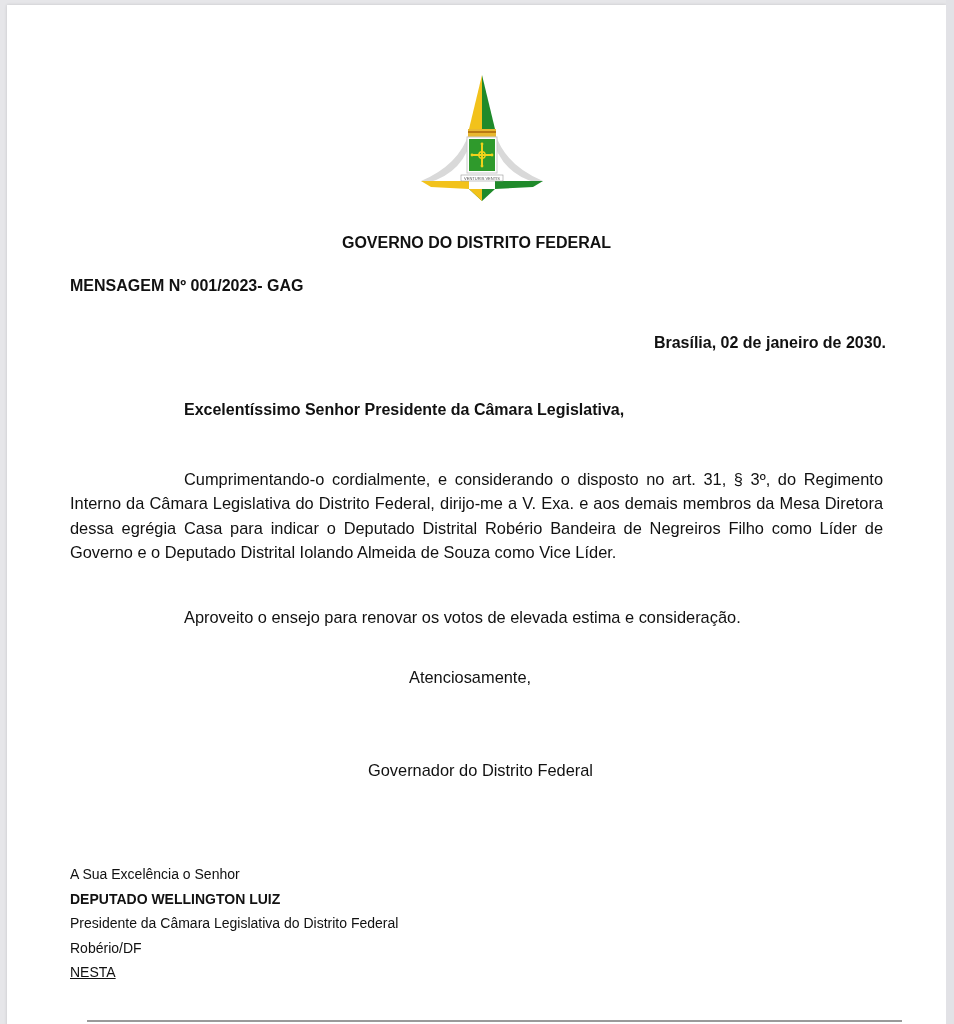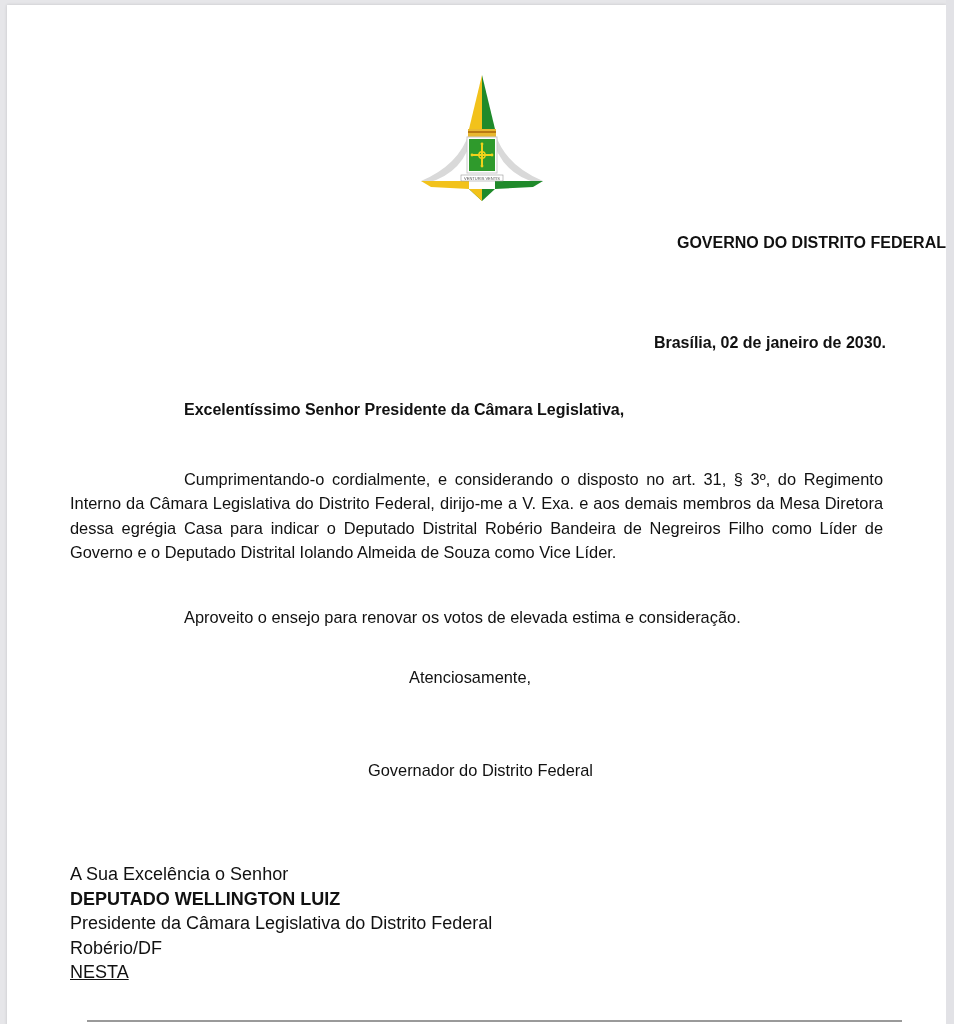--- a/index.html
+++ b/index.html
@@ -11,34 +11,34 @@
     position: relative;
   }
   .page {
     position: absolute; left: 7px; top: 5px; width: 939px; height: 1030px;
     background: #ffffff;
     box-shadow: 0 0 3px rgba(0,0,0,0.15);
   }
   .emblem { position: absolute; left: 412px; top: 68px; width: 126px; height: 130px; }
   .t { position: absolute; font-size: 16px; line-height: 20px; white-space: nowrap; }
   .b { font-weight: bold; }
-  .title { left: 0; width: 939px; text-align: right; top: 228px; box-sizing: border-box; }
+  .title { left: 0; width: 939px; text-align: center; top: 228px; box-sizing: border-box; }
   .msg { left: 63px; top: 271px; }
   .date { right: 60px; top: 328px; }
   .salute { left: 177px; top: 395px; }
   .para {
     position: absolute; left: 63px; top: 462px; width: 813px;
     font-size: 16.4px; line-height: 24.4px; text-align: justify;
     text-indent: 114px;
   }
   .para2 { left: 177px; top: 594px; font-size: 16.4px; margin-top: 8px; }
   .regards { left: 402px; top: 662px; font-size: 16.4px; }
   .signame { left: 0; width: 939px; text-align: center; top: 731px; }
   .sigtitle { left: 4px; width: 939px; text-align: center; top: 755px; font-size: 16.4px; }
-  .addr { position: absolute; left: 63px; top: 857px; font-size: 18px; line-height: 24.5px; }
+  .addr { position: absolute; left: 63px; top: 857px; font-size: 14px; line-height: 24.5px; }
   .addr div { white-space: nowrap; }
   .u { text-decoration: underline; }
   .footer-line { position: absolute; left: 80px; top: 1015px; width: 815px; height: 2px; background: #9a9a9a; }
   .scroll-edge { position: absolute; right: 0; top: 0; width: 8px; height: 1024px; background: #e2e2e6; }
 </style>
 </head>
 <body>
 
 <div class="page">
 
@@ -70,20 +70,21 @@
         <circle cx="53" cy="82" r="1.4"></circle>
           <circle cx="73" cy="82" r="1.4"></circle>
       </g>
 
       <rect x="42" y="102" width="42" height="6" fill="#ffffff" stroke="#999" stroke-width="0.6"></rect>
       <text x="63" y="106.8" font-size="4" text-anchor="middle" fill="#555" font-family="Liberation Sans, sans-serif">VENTURIS VENTIS</text>
     </svg>
   </div>
 
   <div class="t b title">GOVERNO DO DISTRITO FEDERAL</div>
+  <div class="t b msg">MENSAGEM Nº 001/2023- GAG</div>
   <div class="t b date">Brasília, 02 de janeiro de 2030.</div>
   <div class="t b salute">Excelentíssimo Senhor Presidente da Câmara Legislativa,</div>
 
   <div class="para">Cumprimentando-o cordialmente, e considerando o disposto no art. 31, § 3º, do Regimento Interno da Câmara Legislativa do Distrito Federal, dirijo-me a V. Exa. e aos demais membros da Mesa Diretora dessa egrégia Casa para indicar o Deputado Distrital Robério Bandeira de Negreiros Filho como Líder de Governo e o Deputado Distrital Iolando Almeida de Souza como Vice Líder.</div>
   <div class="t para2">Aproveito o ensejo para renovar os votos de elevada estima e consideração.</div>
 
   <div class="t regards">Atenciosamente,</div>
 
   <div class="t sigtitle">Governador do Distrito Federal</div>
 

